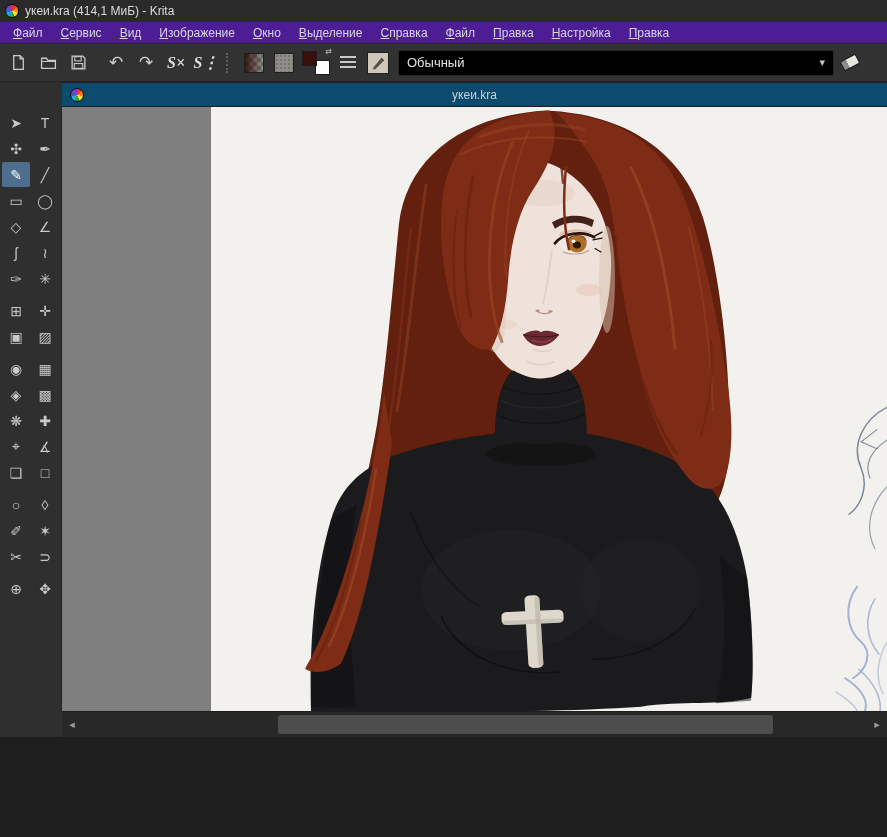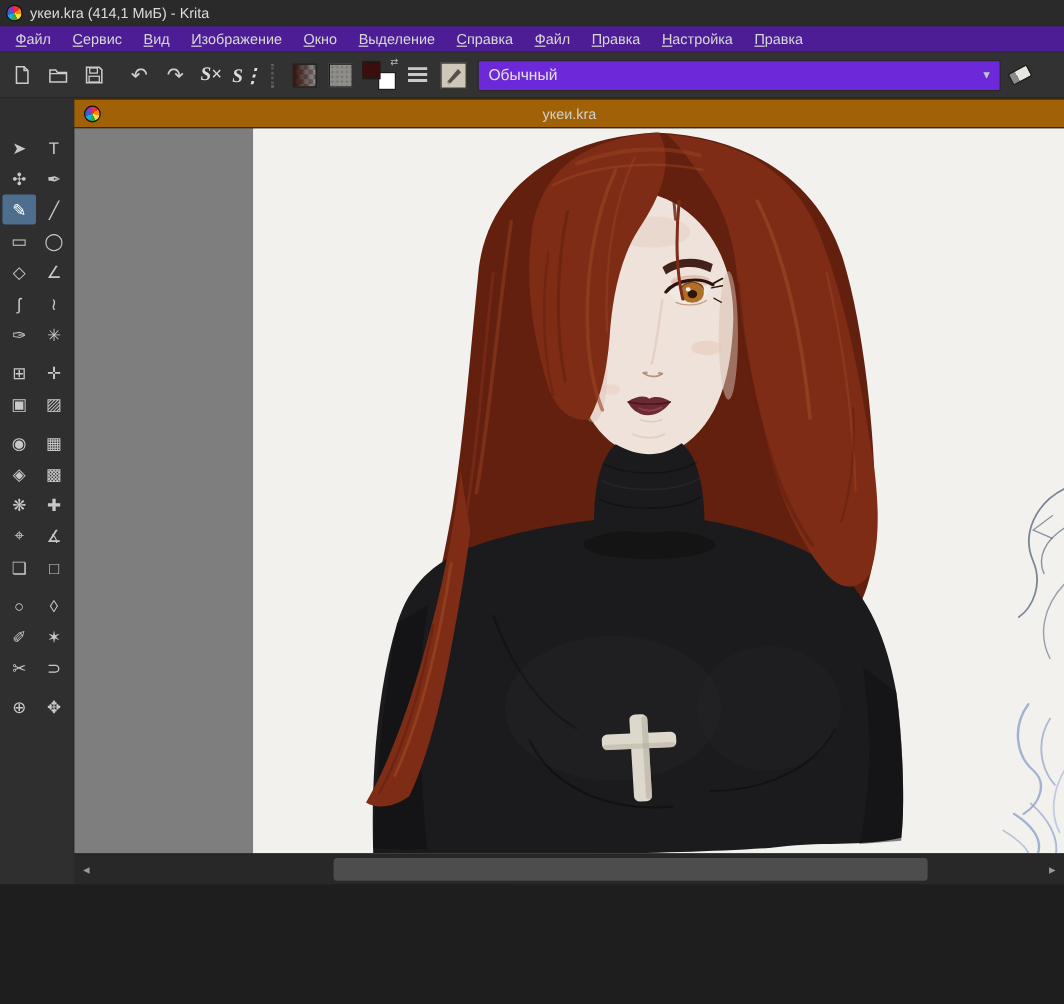--- a/index.html
+++ b/index.html
@@ -31,29 +31,29 @@
   .swatch.gradient { background:
       linear-gradient(90deg, rgba(52,16,9,.96), rgba(52,16,9,.05)),
       conic-gradient(#9a9a9a 0 25%, #6c6c6c 0 50%, #9a9a9a 0 75%, #6c6c6c 0) 0 0/8px 8px; }
   .swatch.pattern { background-color:#8f8d8a; background-image: radial-gradient(#76746f 1px, transparent 1px); background-size:4px 4px; }
   .fgbg { width:32px; height:28px; position:relative; flex:0 0 auto; cursor:default; }
   .bg-chip { position:absolute; right:2px; bottom:2px; width:15px; height:15px; background:var(--bg-color,#fff); border:1px solid #1c1c1c; }
   .fg-chip { position:absolute; left:2px; top:2px; width:15px; height:15px; background:var(--fg-color,#3a0f0b); border:1px solid #1c1c1c; }
   .swap-icon { position:absolute; right:0; top:-1px; font-size:8px; color:#bbb; line-height:1; }
   .lines-icon { width:16px; height:14px; display:inline-block; background: repeating-linear-gradient(#c9c9c9 0 2px, transparent 2px 5px); }
   .preset-thumb { width:22px; height:22px; background:#cfc7b8; border:1px solid #1f1f1f; display:flex; align-items:center; justify-content:center; }
-  .combo { flex:1 1 auto; max-width:436px; height:26px; background:#6d28d9; border:1px solid #282828; border-radius:2px; display:flex; align-items:center; padding:0 8px; margin-left:4px; cursor:default; }
+  .combo { flex:1 1 auto; max-width:436px; height:26px; background:#000000; border:1px solid #282828; border-radius:2px; display:flex; align-items:center; padding:0 8px; margin-left:4px; cursor:default; }
   .combo-text { color:#e2e2e2; font-size:13px; }
   .combo-arrow { margin-left:auto; color:#c5c5c5; font-size:11px; }
   .eraser-icon { width:18px; height:11px; background:linear-gradient(90deg,#8b8b8b 0 35%, #e8e6e0 35%); border:1px solid #1f1f1f; border-radius:2px; transform:rotate(-28deg); display:inline-block; }
 
   
   .tabrow { height:25px; display:flex; flex:0 0 auto; }
   .tab-spacer { width:62px; background:#2f2f2f; flex:0 0 auto; }
-  .tabbar { flex:1; background:#a16207; border-top:1px solid #1d1d1d; border-bottom:1px solid #1d1d1d; display:flex; align-items:center; padding:0 8px; position:relative; }
+  .tabbar { flex:1; background:#0c4a6e; border-top:1px solid #1d1d1d; border-bottom:1px solid #1d1d1d; display:flex; align-items:center; padding:0 8px; position:relative; }
   .tab-title { position:absolute; left:0; right:0; text-align:center; color:#cfcfcf; font-size:12px; }
 
   
   .content { flex:1 1 auto; display:flex; min-height:0; }
   .toolbox { width:62px; background:#2f2f2f; border-right:1px solid #262626; padding:3px 2px; flex:0 0 auto; }
   .tool-row { display:flex; gap:1px; margin-bottom:1px; }
   .tool-row.group-gap { margin-top:7px; }
   .tool { width:28px; height:25px; display:flex; align-items:center; justify-content:center; color:#c8c8c8; font-size:14px; border-radius:2px; cursor:default; }
   .tool.selected { background:var(--accent,#4e6e8e); color:#fff; }
   .workspace { flex:1; background:#7e7e7e; position:relative; overflow:hidden; }

